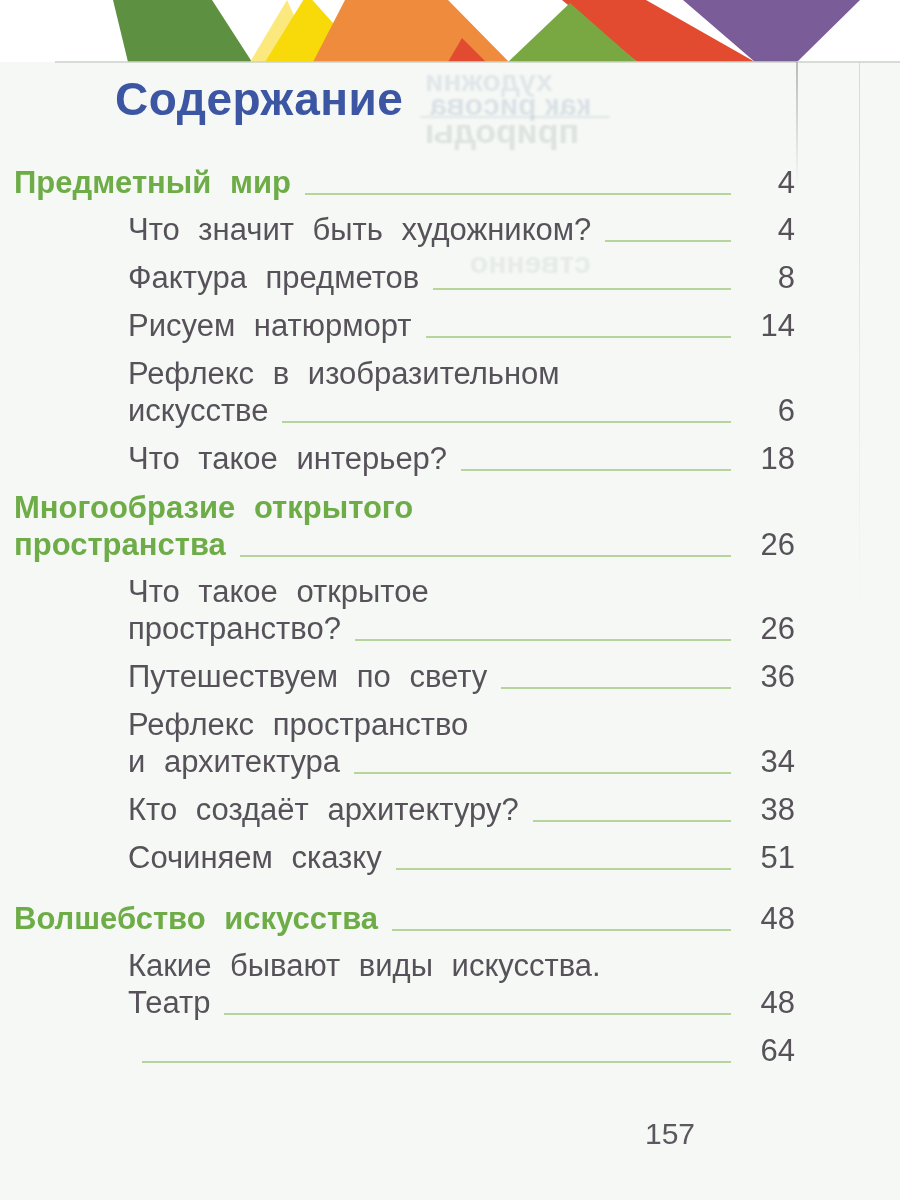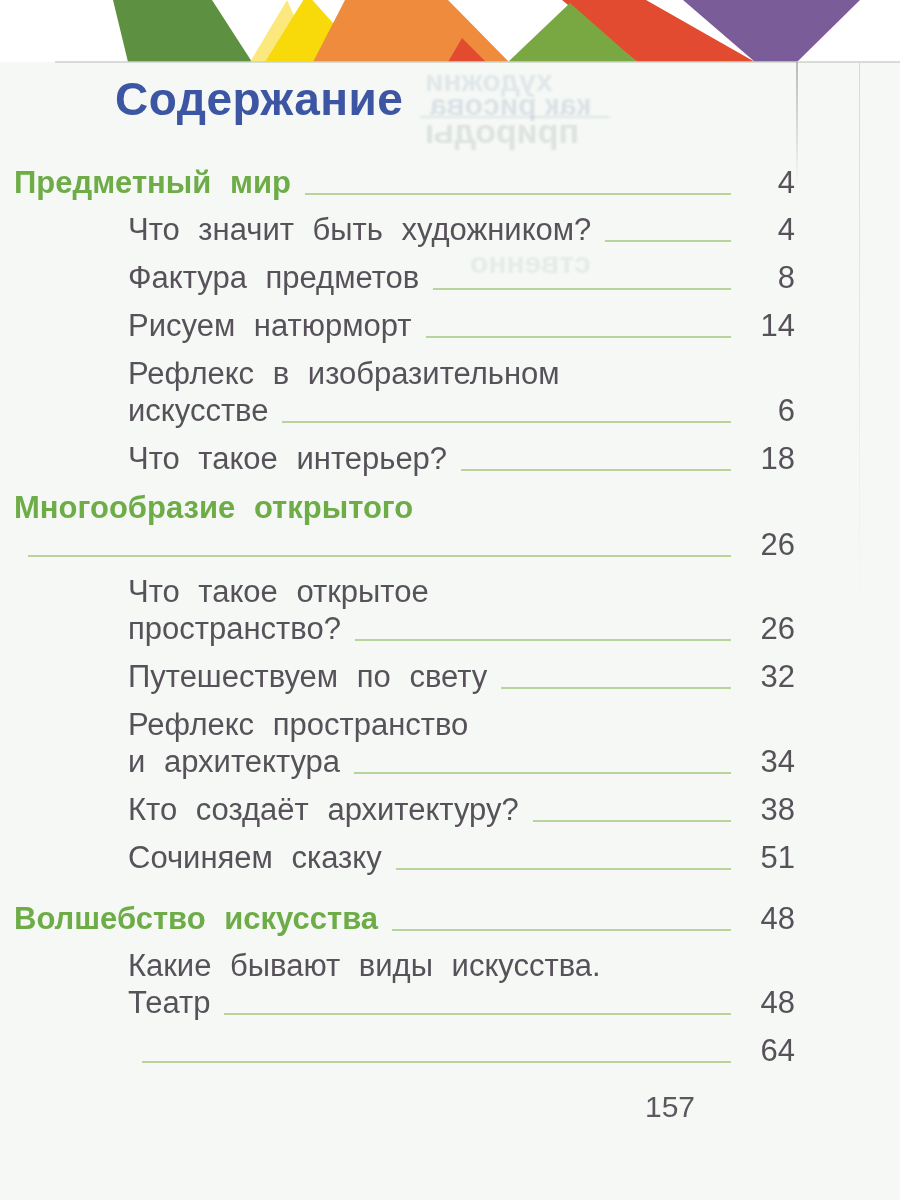--- a/index.html
+++ b/index.html
@@ -56,21 +56,21 @@
   .heading-row { margin:12px 0 10px; }
   .heading-row.sec-0 { margin-top:14px; }
   .heading-row.sec-2 { margin-top:24px; }
   .heading-row .txt { color:var(--green); font-weight:bold; }
 
   .entry-row { margin-bottom:11px; padding-left:114px; }
   .entry-row .txt { color:var(--gray); }
 
   
   .folio {
-    position:absolute; left:630px; top:1090px; width:80px;
+    position:absolute; left:630px; top:1117px; width:80px;
     font-size:30px; color:var(--footer); text-align:center;
   }
 
   
   .artifact {
     position:absolute;
     transform:scaleX(-1);
     filter:blur(1.2px);
     font-weight:bold;
     white-space:nowrap;
@@ -141,37 +141,38 @@
     <div class="entry-row">
       <div class="line last">
         <span class="txt">Что такое интерьер?</span>
         <span class="leader"></span>
         <span class="num">18</span>
       </div>
     </div>
     <div class="heading-row sec-1">
       <div class="line"><span class="txt">Многообразие открытого</span></div>
       <div class="line last">
+        <span class="txt">пространства</span>
         <span class="leader"></span>
         <span class="num">26</span>
       </div>
     </div>
     <div class="entry-row">
       <div class="line"><span class="txt">Что такое открытое</span></div>
       <div class="line last">
         <span class="txt">пространство?</span>
         <span class="leader"></span>
         <span class="num">26</span>
       </div>
     </div>
     <div class="entry-row">
       <div class="line last">
         <span class="txt">Путешествуем по свету</span>
         <span class="leader"></span>
-        <span class="num">32</span>
+        <span class="num">36</span>
       </div>
     </div>
     <div class="entry-row">
       <div class="line"><span class="txt">Рефлекс пространство</span></div>
       <div class="line last">
         <span class="txt">и архитектура</span>
         <span class="leader"></span>
         <span class="num">34</span>
       </div>
     </div>

